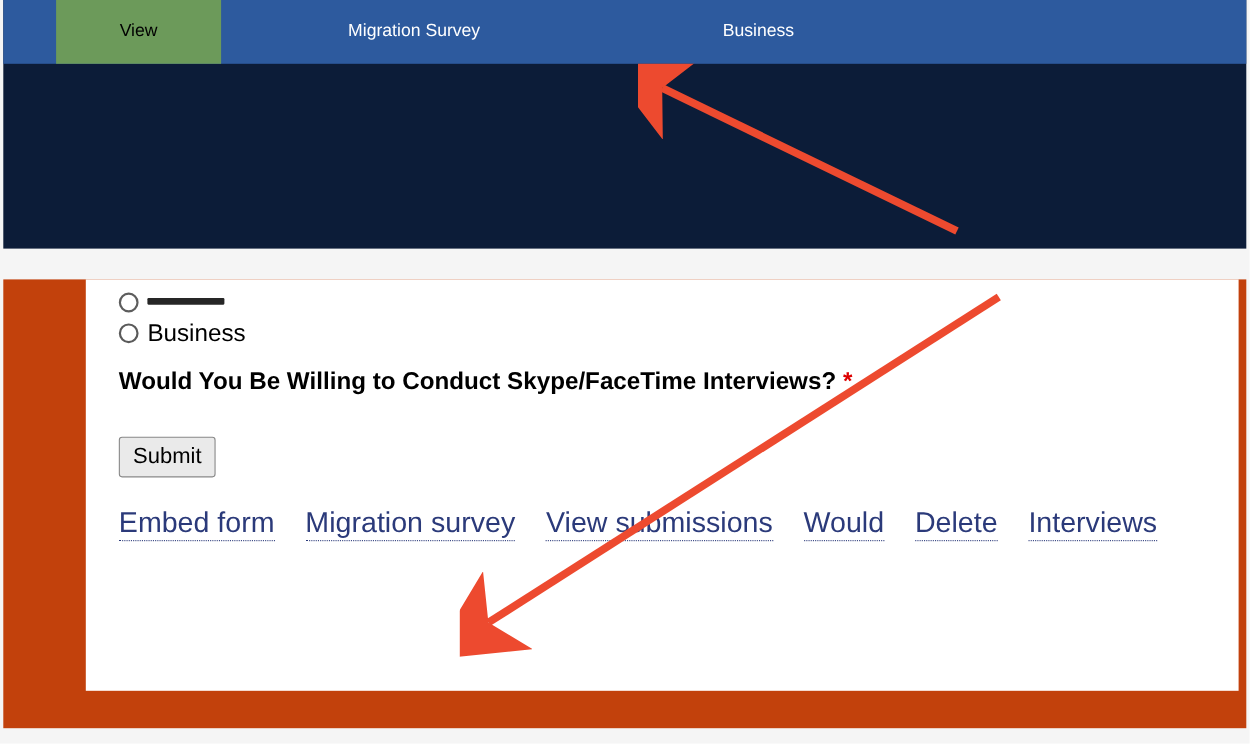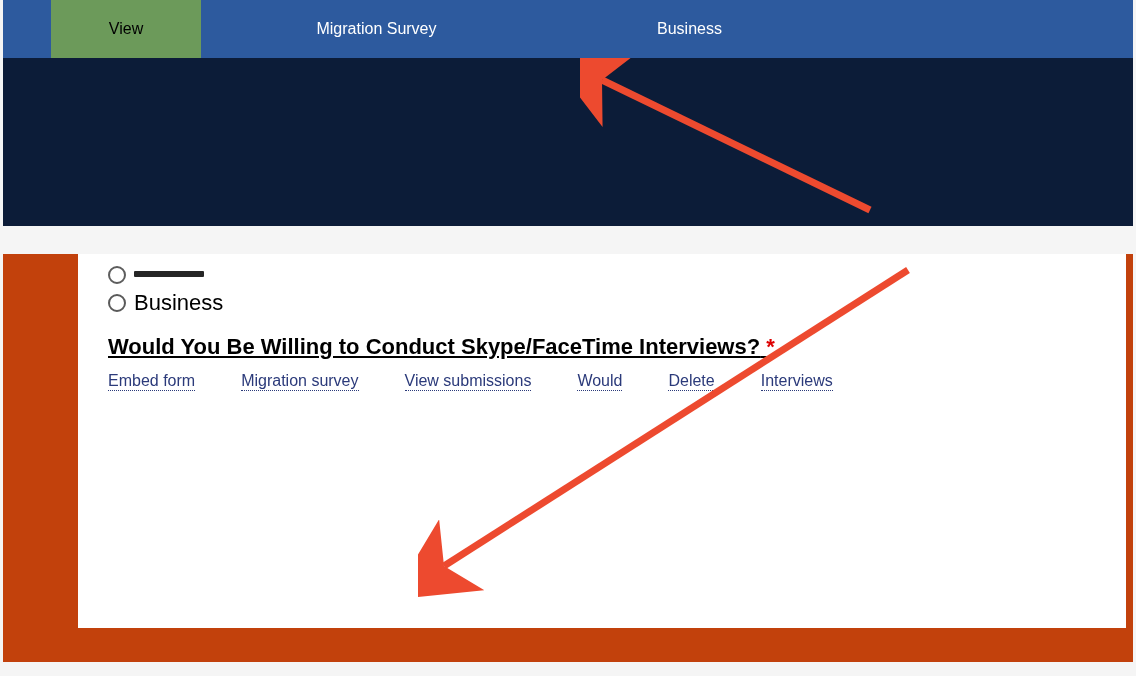--- a/index.html
+++ b/index.html
@@ -67,38 +67,38 @@
     }
     .radio-btn {
       width: 18px;
       height: 18px;
       border: 2px solid #5a5a5a;
       border-radius: 50%;
       flex-shrink: 0;
     }
     .question {
       font-weight: bold;
-      margin: 18px 0 12px 0;
+      margin: 18px 0 23px 0;
       font-size: 22px;
-      text-decoration: underline;
     }
     .required-star { color: #d00; }
     .submit-btn {
       margin-top: 14px;
       padding: 6px 12px;
       font-size: 20px;
       border: 1px solid #888;
       background: #eaeaea;
       border-radius: 3px;
       cursor: pointer;
     }
     .admin-links {
+      margin-top: 26px;
       display: flex;
-      gap: 46px;
-      font-size: 16px;
+      gap: 28px;
+      font-size: 26px;
     }
     .admin-link {
       color: #2b3a7a;
       text-decoration: none;
       border-bottom: 1px dotted #2b3a7a;
       cursor: pointer;
       white-space: nowrap;
     }
     .annotation-arrow {
       position: absolute;
@@ -153,20 +153,21 @@
       <span>Business</span>
     </div>
 
     <div class="question">
       <span>Would You Be Willing to Conduct Skype/FaceTime Interviews?</span>
       <span class="required-star">*</span>
     </div>
 
 
 
+    <button class="submit-btn">Submit</button>
 
     <div class="admin-links">
       <a class="admin-link">Embed form</a>
       <a class="admin-link">Migration survey</a>
       <a class="admin-link">View submissions</a>
       <a class="admin-link">Would</a>
       <a class="admin-link">Delete</a>
       <a class="admin-link">Interviews</a>
     </div>
 

